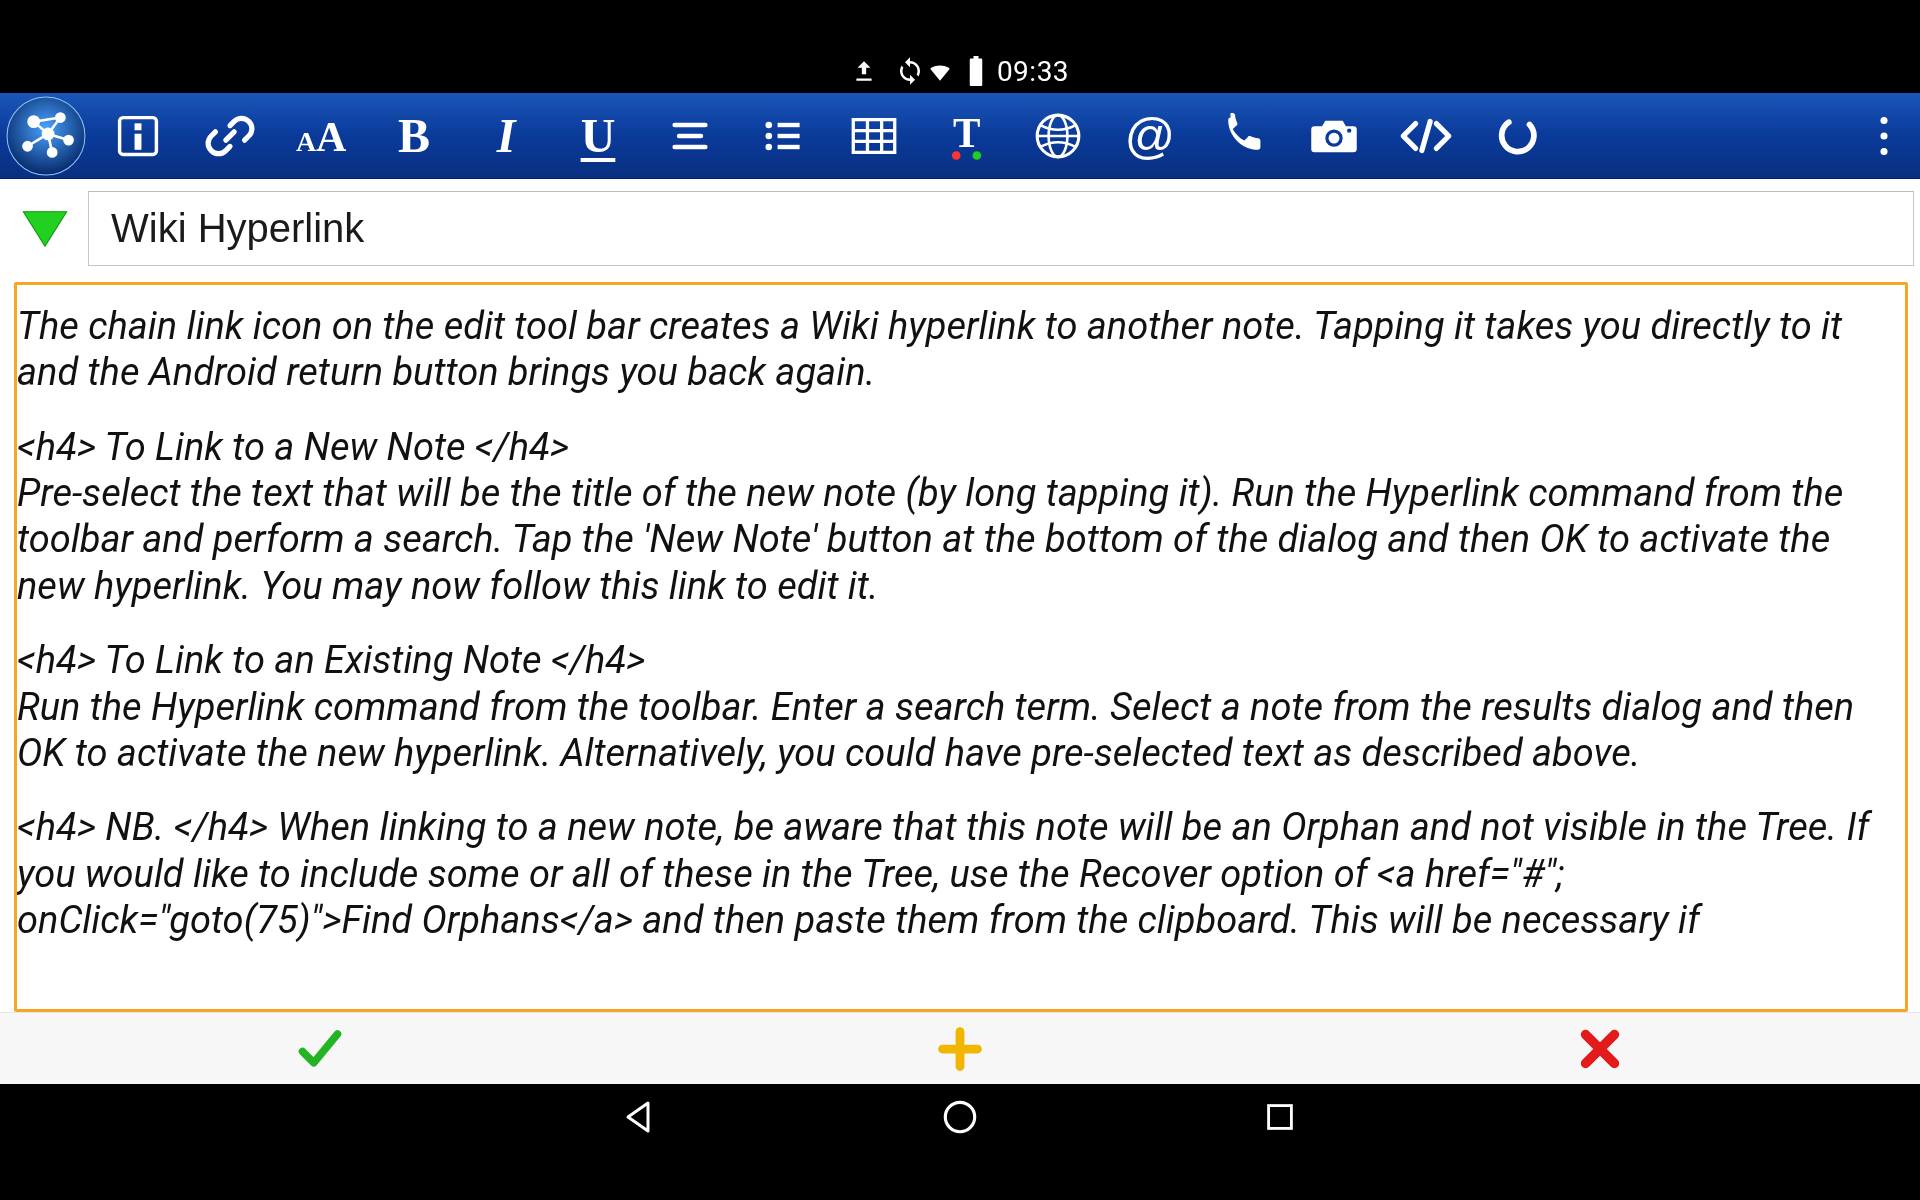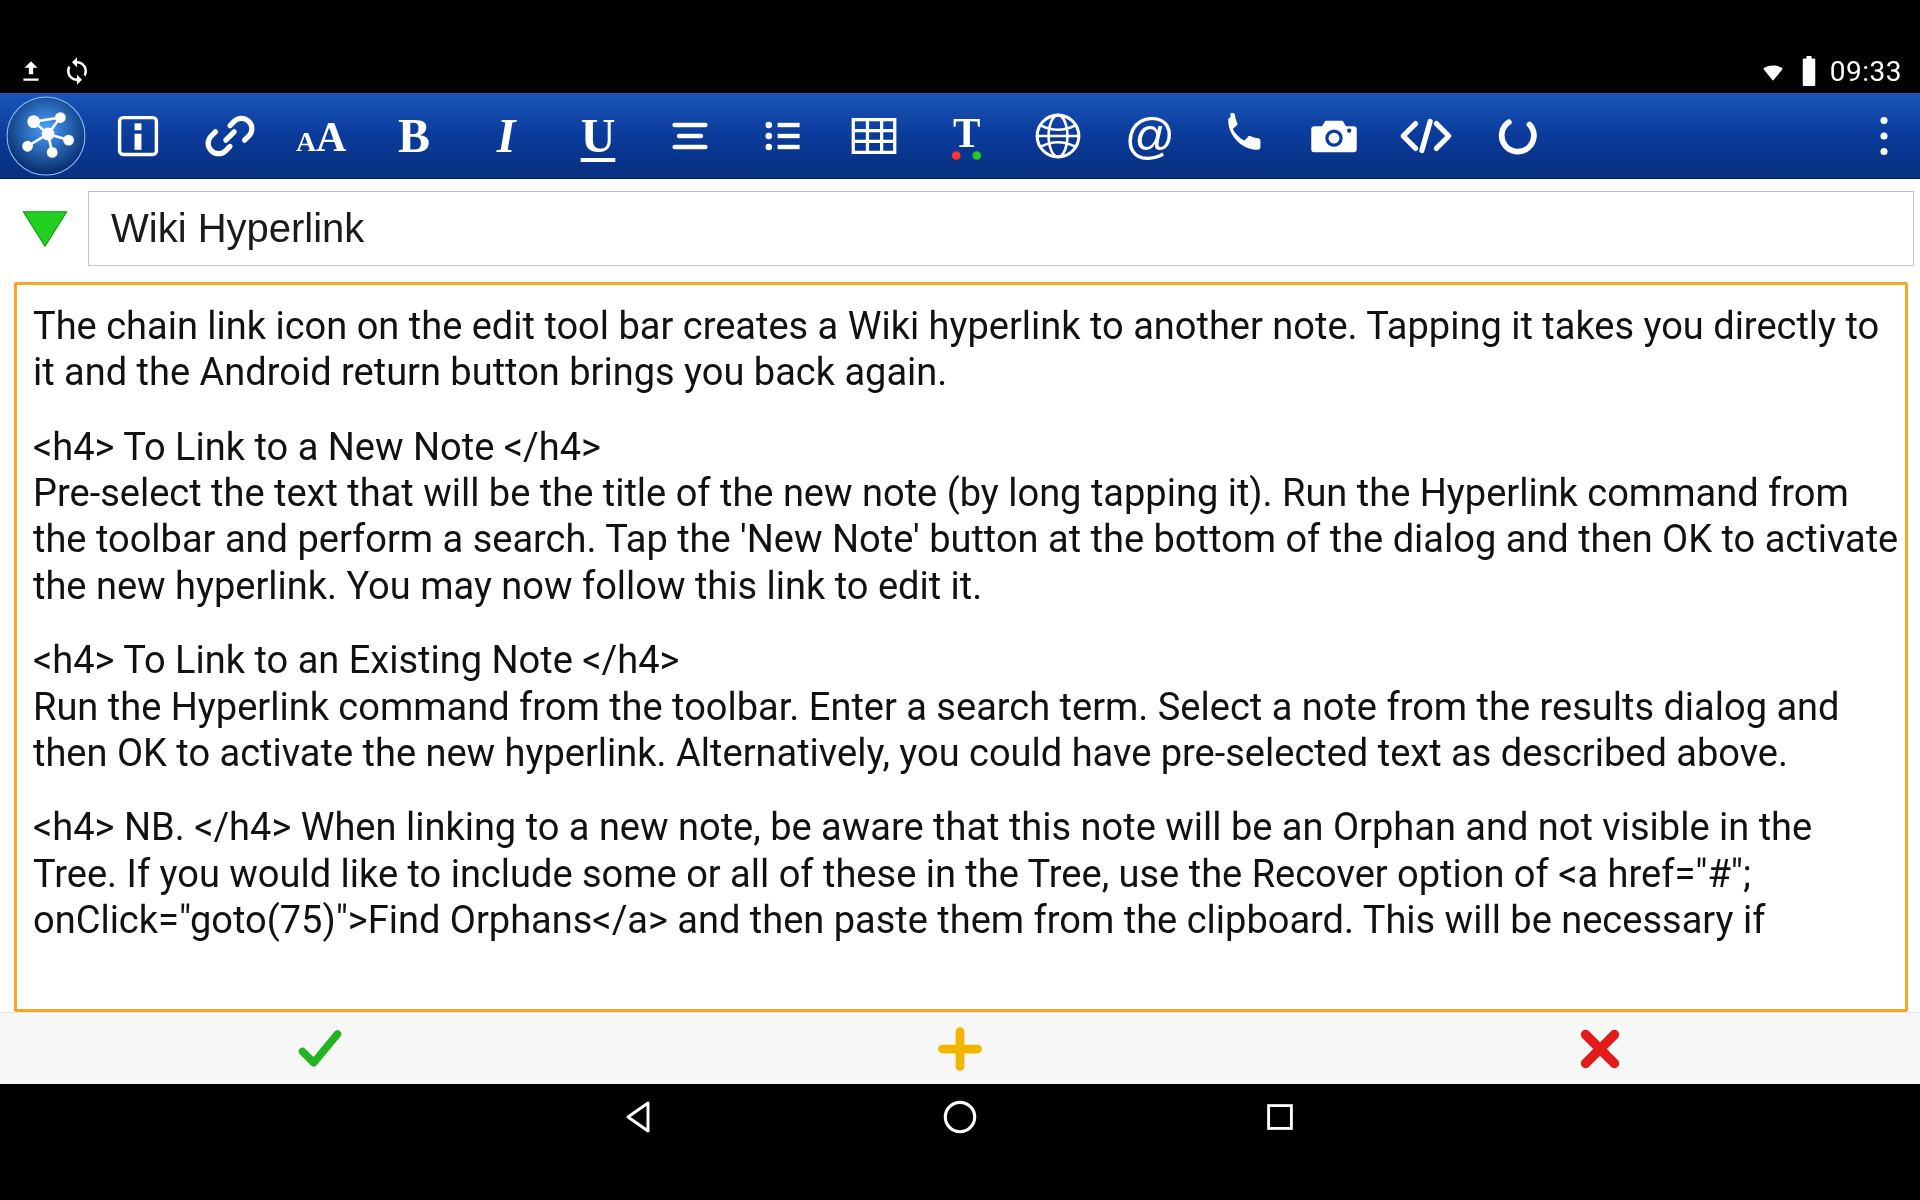--- a/index.html
+++ b/index.html
@@ -2,21 +2,21 @@
 <html><head>
 <meta charset="utf-8">
 <style>
   * { margin: 0; padding: 0; box-sizing: border-box; }
   html, body { width: 1920px; height: 1200px; font-family: Roboto, Arial, sans-serif; background: #fff; overflow: hidden; }
   .letterbox-top, .letterbox-bottom { background: #000; width: 100%; }
   .letterbox-top { height: 49px; }
   .letterbox-bottom { height: 50px; }
   .device { width: 100%; height: 1101px; display: flex; flex-direction: column; background: #fff; }
   
-  .statusbar { height: 44px; background: #000; color: #fff; display: flex; align-items: center; justify-content: space-between; padding: 0 18px; font-size: 26px; }
+  .statusbar { height: 44px; background: #000; color: #fff; display: flex; align-items: center; justify-content: center; padding: 0 18px; font-size: 26px; }
   .statusbar-left { display: flex; align-items: center; gap: 18px; }
   .statusbar-right { display: flex; align-items: center; gap: 12px; }
   .sb-icon svg { display: block; }
   .sb-clock { font-size: 28px; font-weight: 400; letter-spacing: 0.5px; }
   
   .toolbar { height: 86px; background: linear-gradient(to bottom, #1a57b8 0%, #0a3a9a 50%, #083080 100%); display: flex; align-items: center; padding: 0 6px 0 0; gap: 0; border-bottom: 1px solid #052060; }
   .app-logo { width: 92px; height: 86px; display: flex; align-items: center; justify-content: center; }
   .app-logo svg { width: 82px; height: 82px; }
   .tbtn { width: 92px; height: 86px; display: flex; align-items: center; justify-content: center; color: #fff; font-family: Georgia, 'Times New Roman', serif; cursor: pointer; }
   .tbtn svg { display: block; }
@@ -24,21 +24,21 @@
   .tbtn .glyph.italic { font-style: italic; }
   .tbtn .glyph.u { text-decoration: underline; text-decoration-thickness: 4px; text-underline-offset: 6px; }
   .t-spacer { flex: 1; }
   .overflow { width: 60px; height: 86px; display:flex; align-items:center; justify-content:center; cursor:pointer; }
   .overflow svg { display:block; }
   
   .titlerow { display: flex; align-items: stretch; padding: 12px 6px 8px 14px; gap: 12px; background:#fff; }
   .collapse-btn { width: 62px; display:flex; align-items:center; justify-content:center; cursor:pointer; }
   .title-input { flex:1; border:1px solid #c6c6c6; border-top:1px solid #bdbdbd; padding: 14px 22px; font-size: 40px; color:#1a1a1a; background:#fff; }
   
-  .body-wrap { flex:1; margin: 8px 12px 0 14px; border: 3px solid #f5a623; border-radius: 2px; padding: 18px 6px 0 16px; overflow: hidden; position: relative; }
+  .body-wrap { flex:1; margin: 8px 12px 0 14px; border: 3px solid #f5a623; border-radius: 2px; padding: 18px 6px 0 0; overflow: hidden; position: relative; font-style: italic; }
   .body-text { font-size: 38px; line-height: 1.22; color:#111; word-wrap: break-word; }
   .body-text .para { margin-bottom: 28px; }
   .body-text .para:last-child { margin-bottom: 10px; }
   
   .actionbar { height: 72px; background:#f7f7f7; display:flex; align-items:center; justify-content:space-around; border-top:1px solid #e6e6e6; }
   .ab-btn { flex:1; display:flex; align-items:center; justify-content:center; cursor:pointer; }
   
   .navbar { height: 66px; background:#000; display:flex; align-items:center; justify-content:center; gap: 260px; }
   .nav-btn { width: 60px; height:60px; display:flex; align-items:center; justify-content:center; cursor:pointer; }
 </style>

